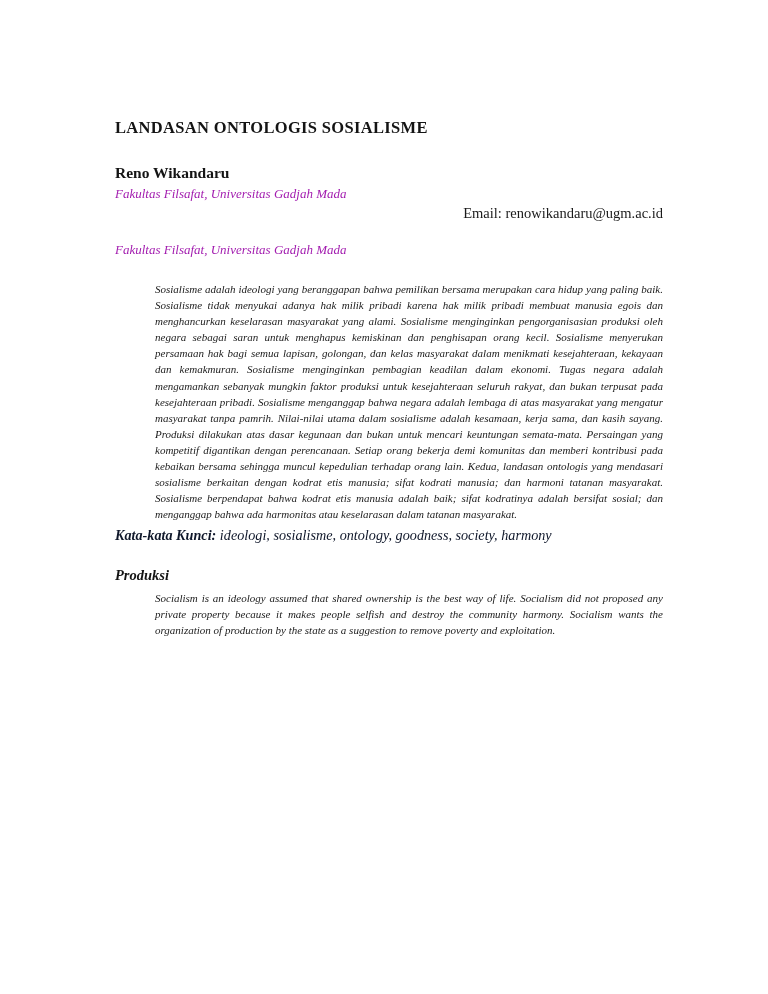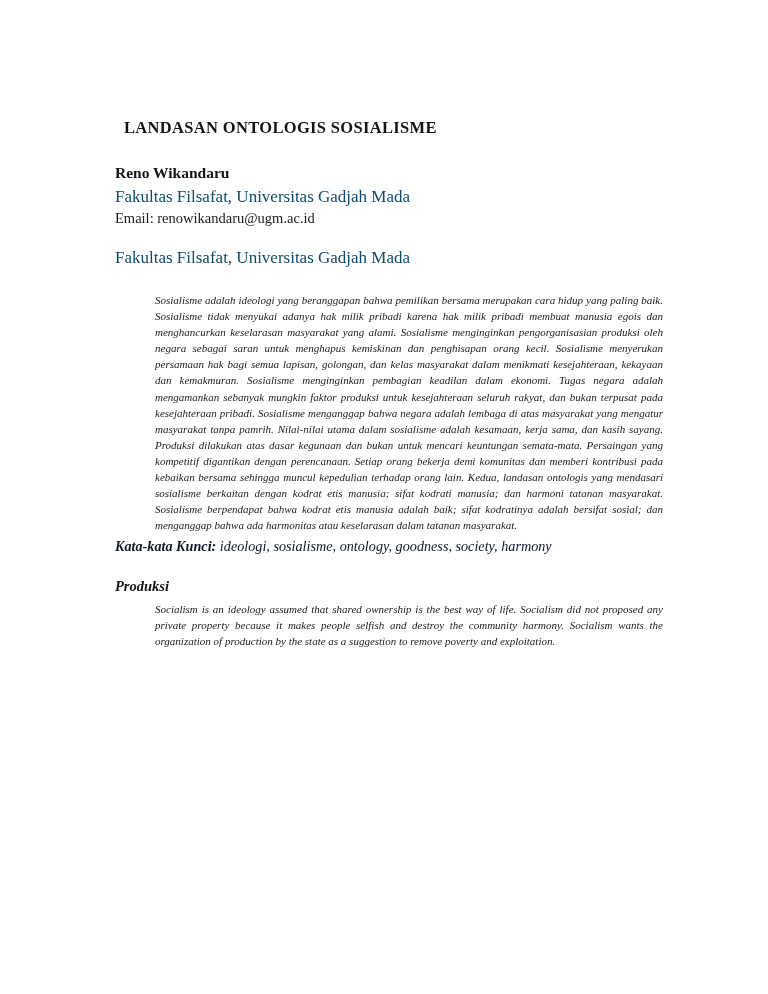--- a/index.html
+++ b/index.html
@@ -19,43 +19,45 @@
     width: 768px;
     height: 994px;
     box-sizing: border-box;
     padding: 118px 105px 40px 115px;
   }
   .paper-title {
     font-family: "Liberation Serif", serif;
     font-size: 16.5px;
     font-weight: bold;
     letter-spacing: 0.02em;
-    margin: 0 0 26px 9px;
+    margin: 0 0 26px 0;
     color: #141414;
   }
   .author-block {
     margin-bottom: 7px;
   }
   .author-name {
     font-size: 15.5px;
     font-weight: bold;
     margin: 0 0 3px 0;
     color: #141414;
   }
   .author-affil {
-    font-size: 17px;
+    font-size: 13px;
     line-height: 1.38;
     margin: 0;
-    color: #0c4a6e;
+    color: #a21caf;
+    font-style: italic;
   }
   .author-email {
     font-size: 14.5px;
     line-height: 1.38;
     margin: 0;
     color: #1a1a1a;
+    text-align: right;
   }
   .author-block.second {
     margin-top: 18px;
     margin-bottom: 22px;
   }
   .section-head {
     font-size: 14.5px;
     font-weight: bold;
     font-style: italic;
     margin: 0 0 6px 0;

